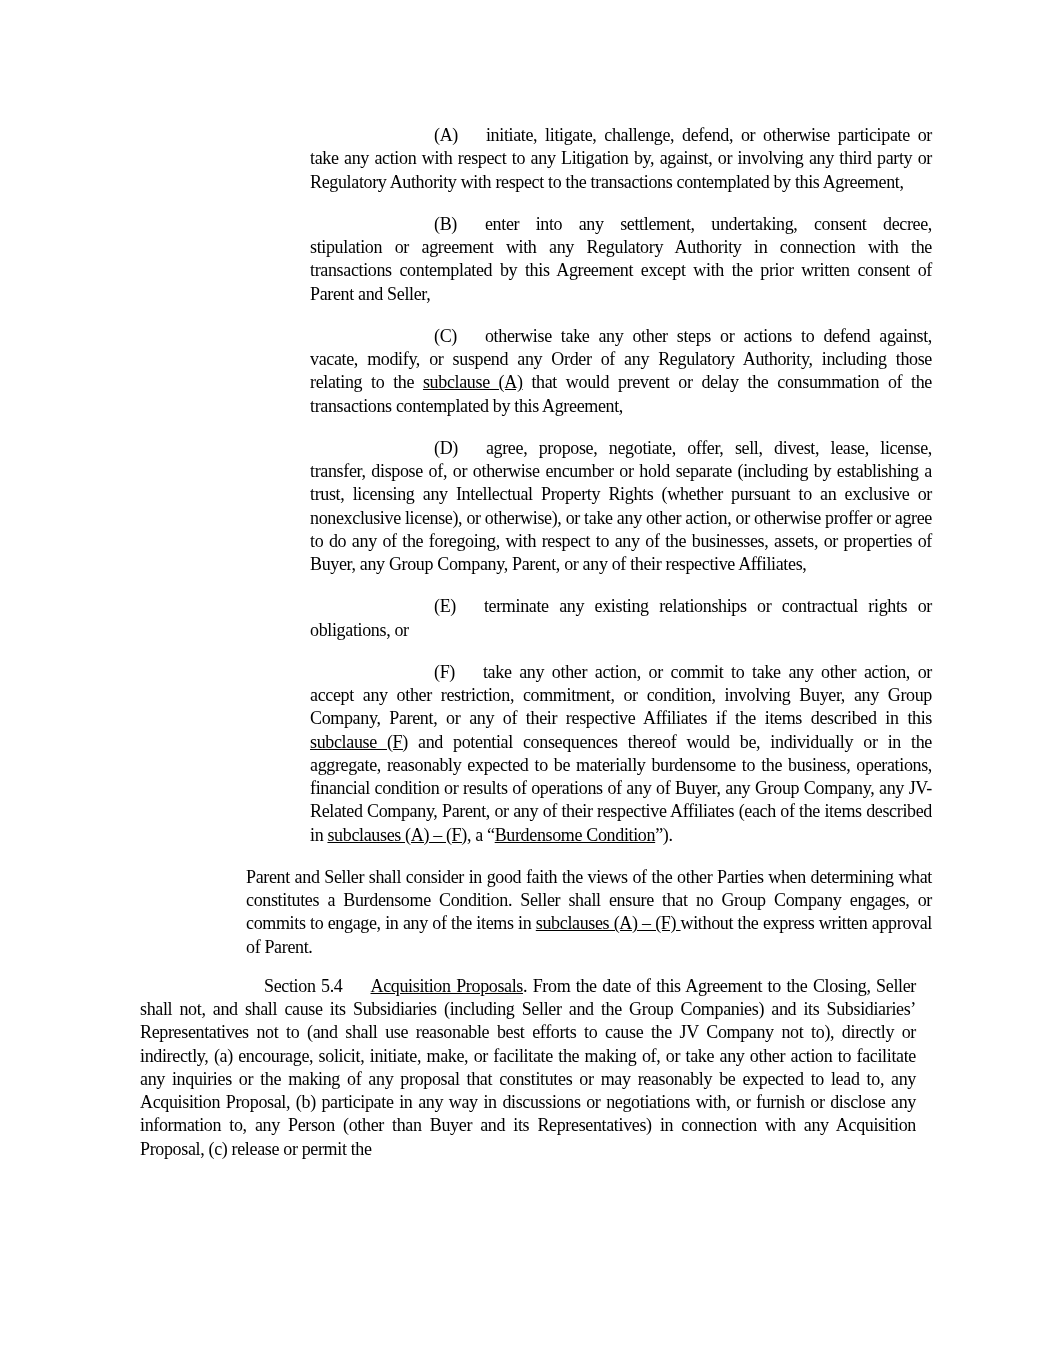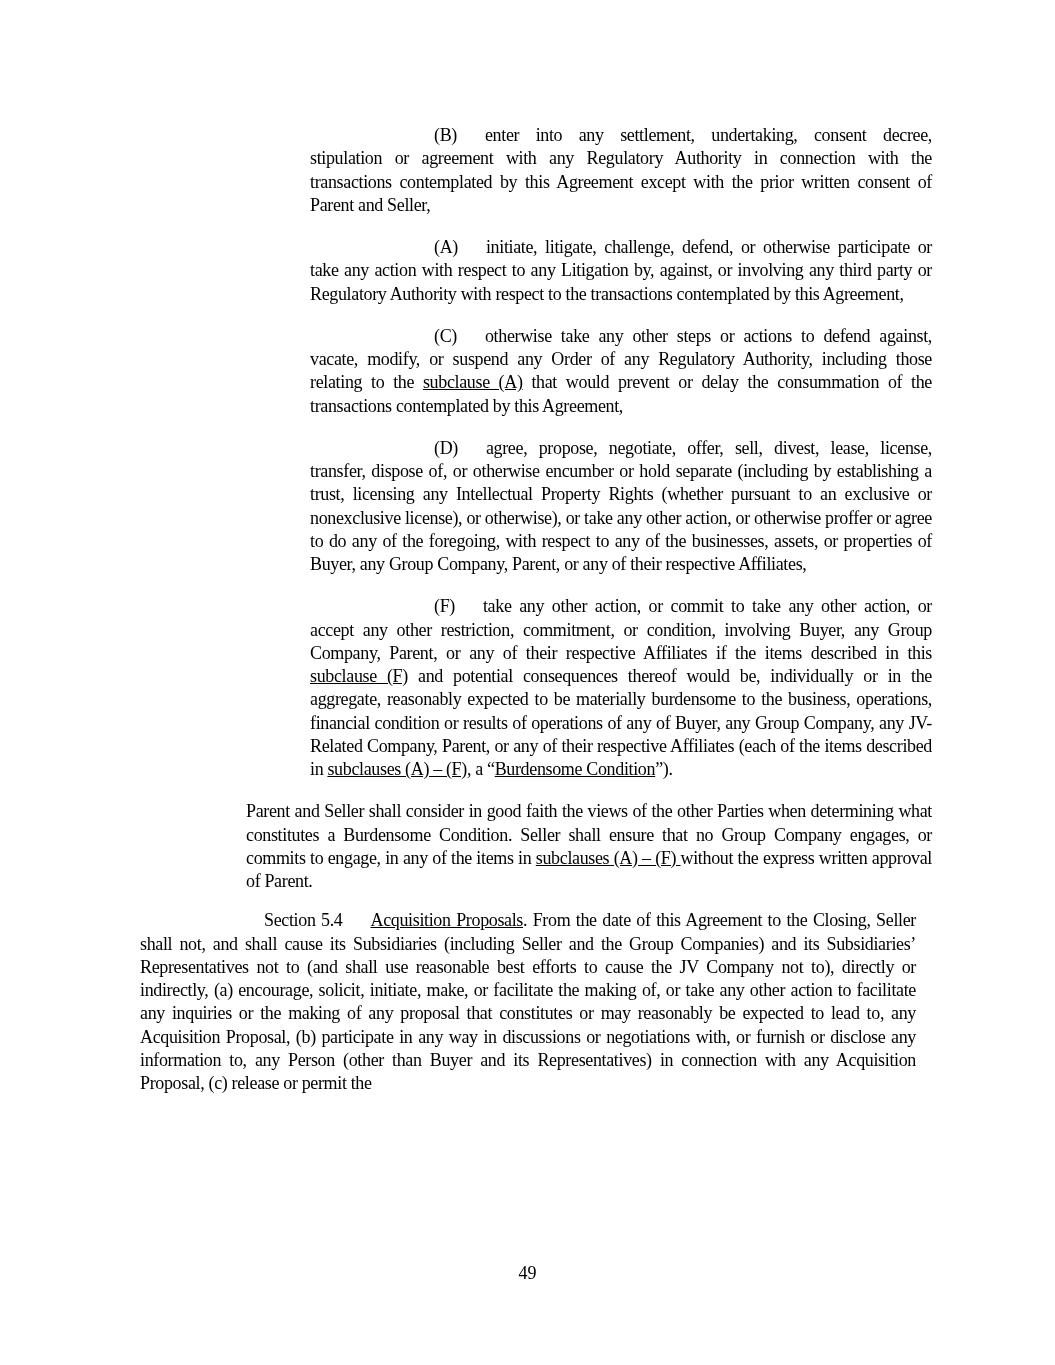--- a/index.html
+++ b/index.html
@@ -49,30 +49,30 @@
     width: 100%;
     text-align: center;
     letter-spacing: 0;
   }
 </style>
 </head>
 <body>
 
 <div class="page">
 
+  <p class="clause"><span class="clause-label">(A)</span><span class="tab"></span><span class="clause-text"><span>initiate, litigate, challenge, defend, or otherwise participate or take any action with respect to any Litigation by, against, or involving any third party or Regulatory Authority with respect to the transactions contemplated by this Agreement,</span></span></p>
+
   <p class="clause"><span class="clause-label">(B)</span><span class="tab"></span><span class="clause-text"><span>enter into any settlement, undertaking, consent decree, stipulation or agreement with any Regulatory Authority in connection with the transactions contemplated by this Agreement except with the prior written consent of Parent and Seller,</span></span></p>
-
-  <p class="clause"><span class="clause-label">(A)</span><span class="tab"></span><span class="clause-text"><span>initiate, litigate, challenge, defend, or otherwise participate or take any action with respect to any Litigation by, against, or involving any third party or Regulatory Authority with respect to the transactions contemplated by this Agreement,</span></span></p>
 
   <p class="clause"><span class="clause-label">(C)</span><span class="tab"></span><span class="clause-text"><span>otherwise take any other steps or actions to defend against, vacate, modify, or suspend any Order of any Regulatory Authority, including those relating to the </span><span class="u">subclause (A)</span><span> that would prevent or delay the consummation of the transactions contemplated by this Agreement,</span></span></p>
 
   <p class="clause"><span class="clause-label">(D)</span><span class="tab"></span><span class="clause-text"><span>agree, propose, negotiate, offer, sell, divest, lease, license, transfer, dispose of, or otherwise encumber or hold separate (including by establishing a trust, licensing any Intellectual Property Rights (whether pursuant to an exclusive or nonexclusive license), or otherwise), or take any other action, or otherwise proffer or agree to do any of the foregoing, with respect to any of the businesses, assets, or properties of Buyer, any Group Company, Parent, or any of their respective Affiliates,</span></span></p>
 
+  <p class="clause"><span class="clause-label">(E)</span><span class="tab"></span><span class="clause-text"><span>terminate any existing relationships or contractual rights or obligations, or</span></span></p>
 
   <p class="clause"><span class="clause-label">(F)</span><span class="tab"></span><span class="clause-text"><span>take any other action, or commit to take any other action, or accept any other restriction, commitment, or condition, involving Buyer, any Group Company, Parent, or any of their respective Affiliates if the items described in this </span><span class="u">subclause (F)</span><span> and potential consequences thereof would be, individually or in the aggregate, reasonably expected to be materially burdensome to the business, operations, financial condition or results of operations of any of Buyer, any Group Company, any JV-Related Company, Parent, or any of their respective Affiliates (each of the items described in </span><span class="u">subclauses (A) – (F)</span><span>, a “</span><span class="u">Burdensome Condition</span><span>”).</span></span></p>
 
   <p class="closing"><span class="closing-text"><span>Parent and Seller shall consider in good faith the views of the other Parties when determining what constitutes a Burdensome Condition. Seller shall ensure that no Group Company engages, or commits to engage, in any of the items in </span><span class="u">subclauses (A) – (F) </span><span>without the express written approval of Parent.</span></span></p>
 
   <p class="section"><span class="section-heading">Section 5.4</span><span class="tab"></span><span class="section-text"><span class="u">Acquisition Proposals</span><span>. From the date of this Agreement to the Closing, Seller shall not, and shall cause its Subsidiaries (including Seller and the Group Companies) and its Subsidiaries’ Representatives not to (and shall use reasonable best efforts to cause the JV Company not to), directly or indirectly, (a) encourage, solicit, initiate, make, or facilitate the making of, or take any other action to facilitate any inquiries or the making of any proposal that constitutes or may reasonably be expected to lead to, any Acquisition Proposal, (b) participate in any way in discussions or negotiations with, or furnish or disclose any information to, any Person (other than Buyer and its Representatives) in connection with any Acquisition Proposal, (c) release or permit the</span></span></p>
 
-  <div class="page-number">49</div>
 
 </div>
 
 </body></html>

